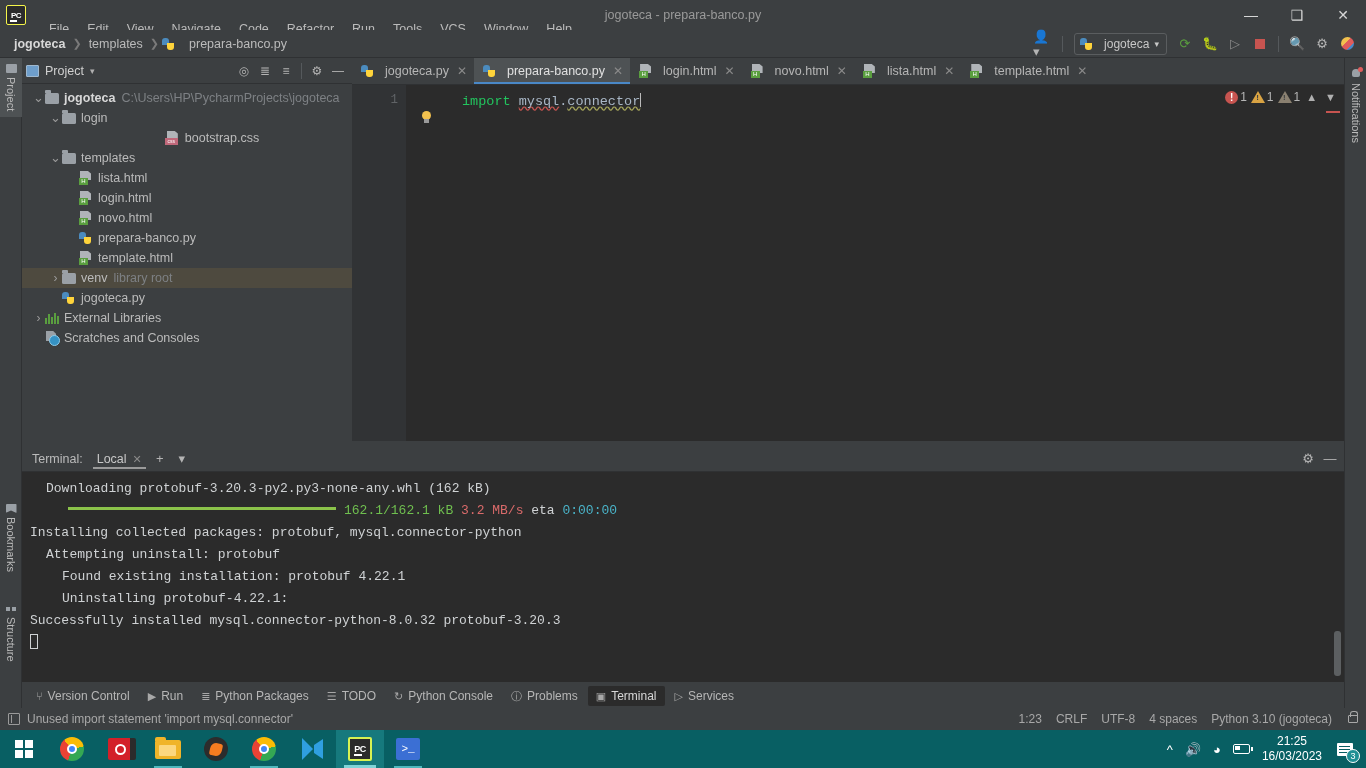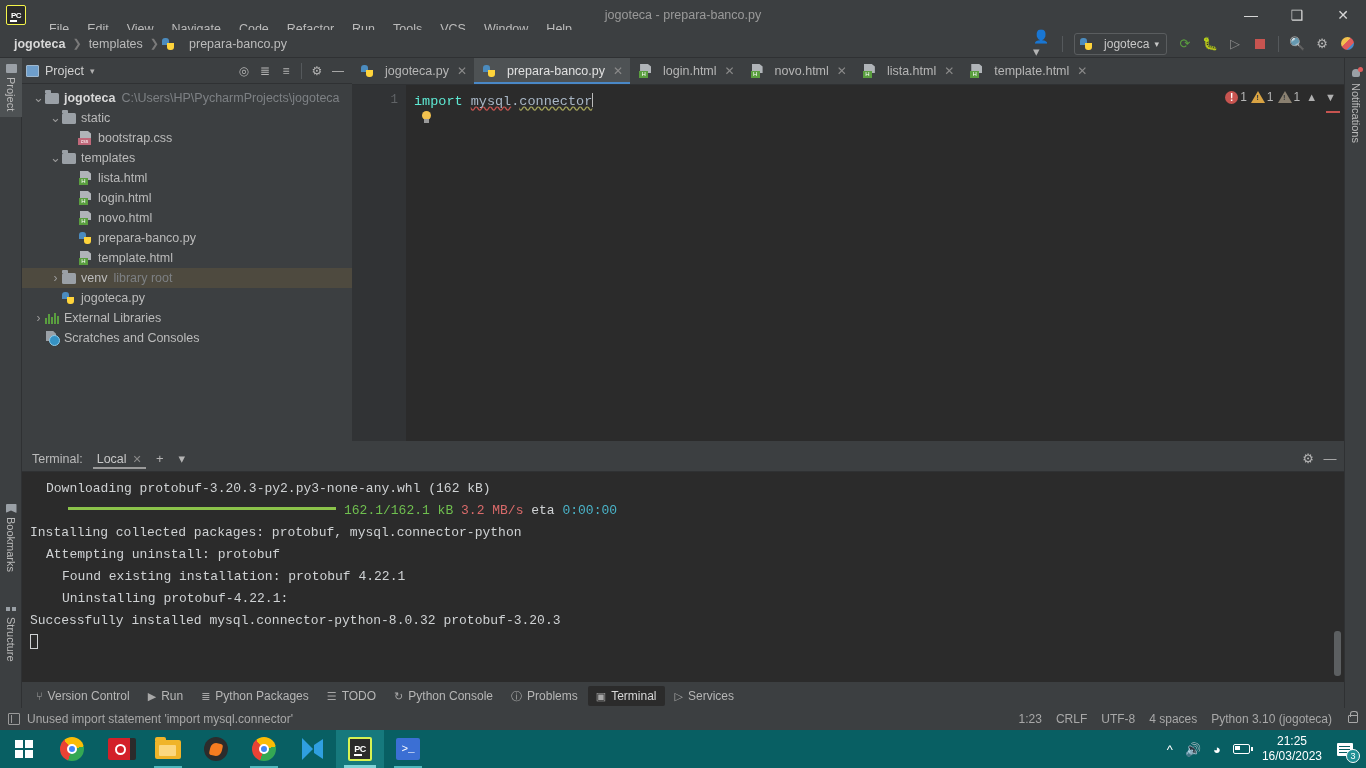--- a/index.html
+++ b/index.html
@@ -200,21 +200,21 @@
     width: 54px; background: #313335; color: #606366; font-size: 12.5px;
     font-family: "Liberation Mono", monospace;
     text-align: right; padding: 8px 8px 0 0; flex: none;
   }
   .gutter-strip { width: 2px; background: #2b2b2b; flex: none; }
   .code-area {
     flex: 1; padding: 8px 0 0 6px; position: relative;
     font-family: "Liberation Mono", monospace; font-size: 13.5px; line-height: 17px;
   }
   .code-line { white-space: pre; color: #a9b7c6; position: relative; }
-  .kw { color: #5eead4; }
+  .kw { color: #22c55e; margin-left: 48px; }
   .mod-err {
     color: #a9b7c6; position: relative;
     text-decoration: underline wavy #c75450; text-decoration-skip-ink: none;
   }
   .mod-warn {
     color: #a9b7c6; position: relative;
     text-decoration: underline wavy #a5a55a; text-decoration-skip-ink: none;
   }
   .caret {
     display:inline-block; width:1px; height:14px; background:#bbbbbb;
@@ -523,23 +523,23 @@
     <div class="tree" id="tree">
         <div class="tree-row" style="padding-left: 10px;">
           <span class="arrow" style="font-size: 13px; line-height: 8px;">⌄</span>
           <span class="folder-ico"></span>
           <span class="tree-label bold">jogoteca</span>
           <span class="tree-sub">C:\Users\HP\PycharmProjects\jogoteca</span>
         </div>
         <div class="tree-row" style="padding-left: 27px;">
           <span class="arrow" style="font-size: 13px; line-height: 8px;">⌄</span>
           <span class="folder-ico"></span>
-          <span class="tree-label">static</span>
-        </div>
-        <div class="tree-row" style="padding-left: 44px;">
+          <span class="tree-label">login</span>
+        </div>
+        <div class="tree-row" style="padding-left: 44px; justify-content: center;">
           <span class="arrow"></span>
           <span class="file-ico ico-css"></span>
           <span class="tree-label">bootstrap.css</span>
         </div>
         <div class="tree-row" style="padding-left: 27px;">
           <span class="arrow" style="font-size: 13px; line-height: 8px;">⌄</span>
           <span class="folder-ico"></span>
           <span class="tree-label">templates</span>
         </div>
         <div class="tree-row" style="padding-left: 44px;">

